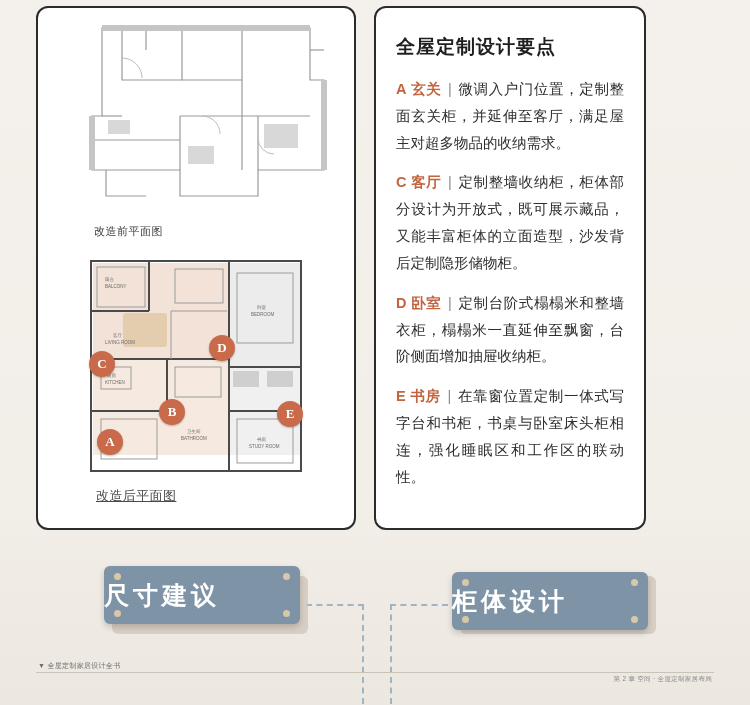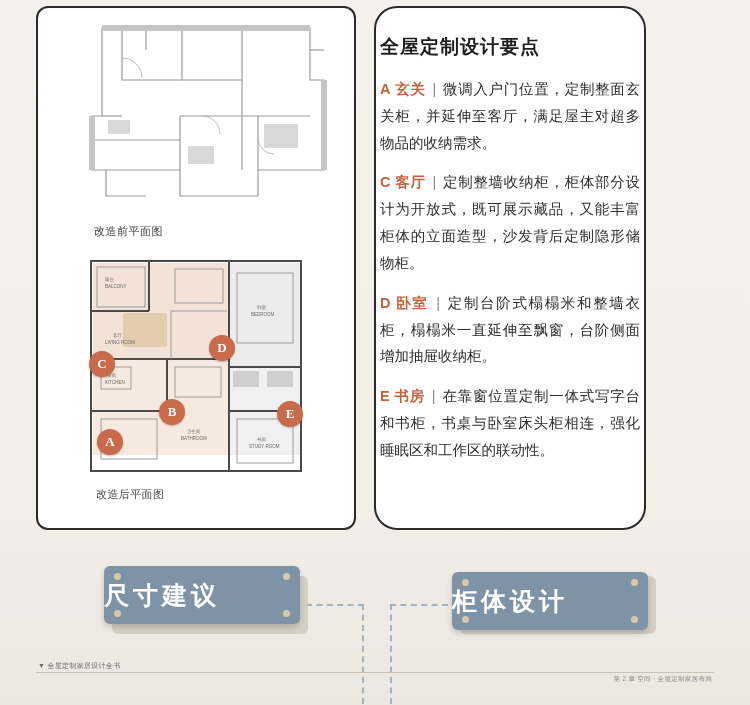--- a/index.html
+++ b/index.html
@@ -32,23 +32,22 @@
     top: 6px;
     width: 320px;
     height: 524px;
     padding: 10px 24px;
   }
   .card-right {
     left: 374px;
     top: 6px;
     width: 272px;
     height: 524px;
-    padding: 20px 4px;
+    padding: 20px 20px;
     box-sizing: border-box;
-    border-radius: 23px;
   }
   
   .plan-before {
     position: relative;
     width: 296px;
     height: 198px;
     margin: 2px auto 0;
   }
   .plan-caption {
     font-size: 11px;
@@ -56,24 +55,25 @@
     margin: 6px 0 0 32px;
     letter-spacing: 0.5px;
   }
   .plan-after {
     position: relative;
     width: 250px;
     height: 230px;
     margin: 12px auto 0;
   }
   .plan-after-caption {
-    font-size: 11px;
+    font-size: 13px;
     color: #4a4a4a;
     margin: 6px 0 0 34px;
     letter-spacing: 0.4px;
+    text-decoration: underline;
   }
   .marker {
     position: absolute;
     width: 26px;
     height: 26px;
     border-radius: 50%;
     background: #c96a4b;
     color: #fff;
     font-size: 13px;
     font-weight: bold;

